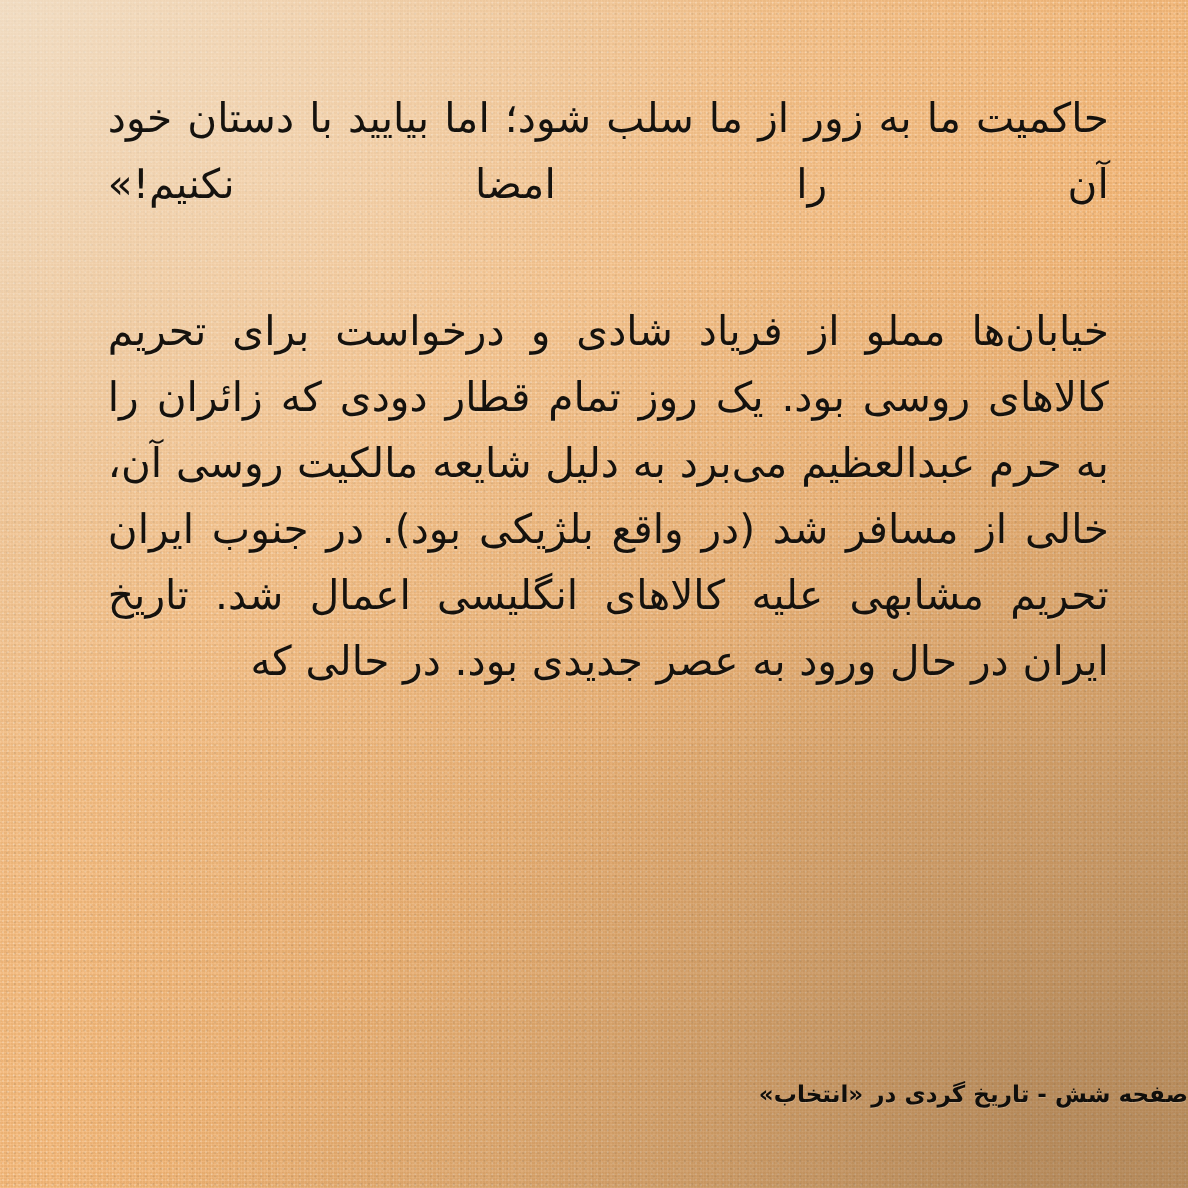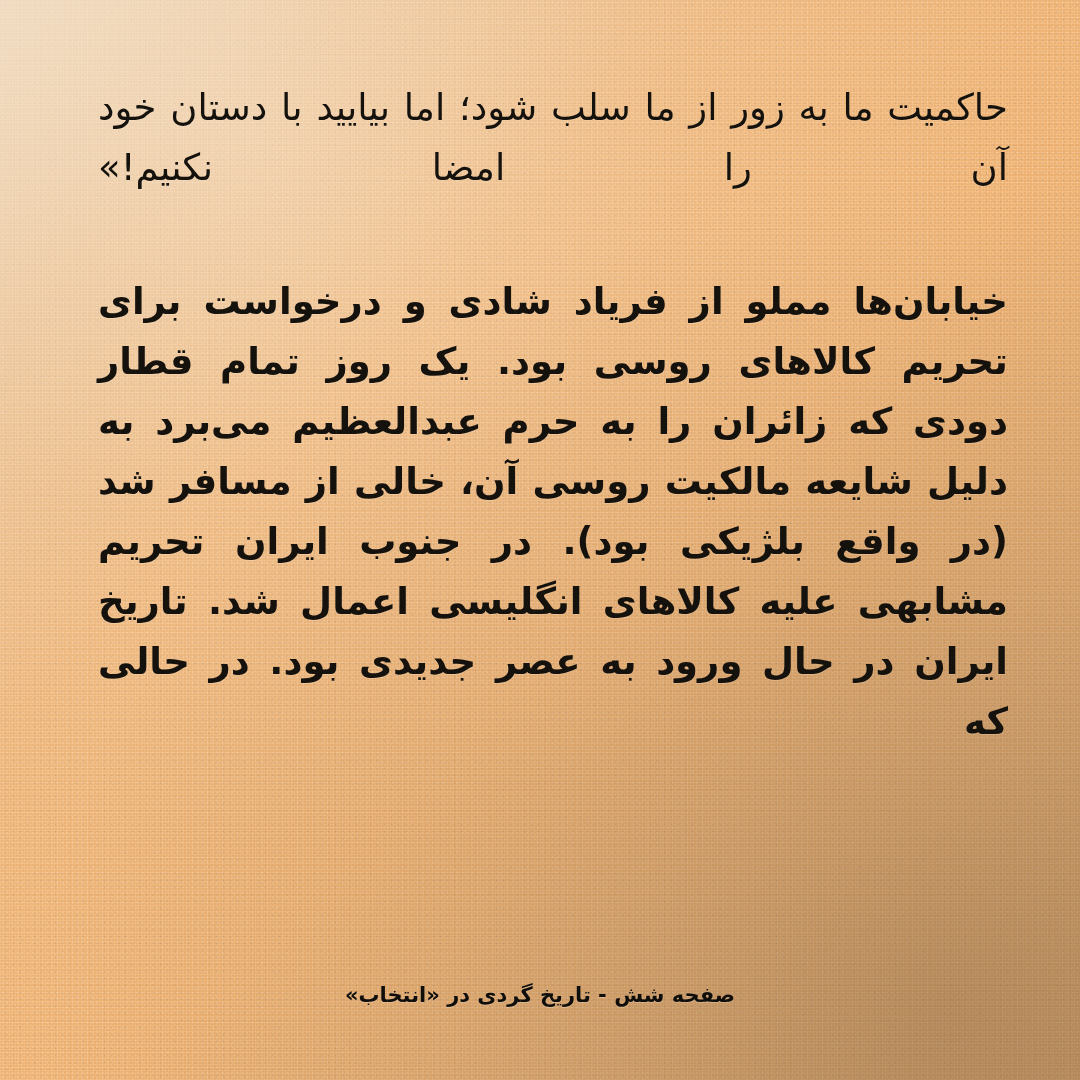--- a/index.html
+++ b/index.html
@@ -109,38 +109,37 @@
     text-align-last: justify;
     direction: rtl;
     margin: 0 0 34px 0;
     letter-spacing: 0;
     word-spacing: 0.02em;
     text-shadow: 0 1px 0 rgba(255,248,236,0.16);
   }
 
   .para.last-right {
     text-align-last: right;
-    font-weight: bold;
   }
 
   .para:last-of-type {
     margin-bottom: 0;
   }
 
   .gap-lead {
     height: 20px;
   }
 
   
   #footer {
     position: absolute;
     left: 0;
     right: 0;
     top: 980px;
-    text-align: center;
+    text-align: right;
     z-index: 6;
   }
 
   #footer .cap {
     display: inline-block;
     color: #100e0b;
     font-family: "DejaVu Sans", "Liberation Sans", sans-serif;
     font-size: 21px;
     font-weight: bold;
     line-height: 30px;

